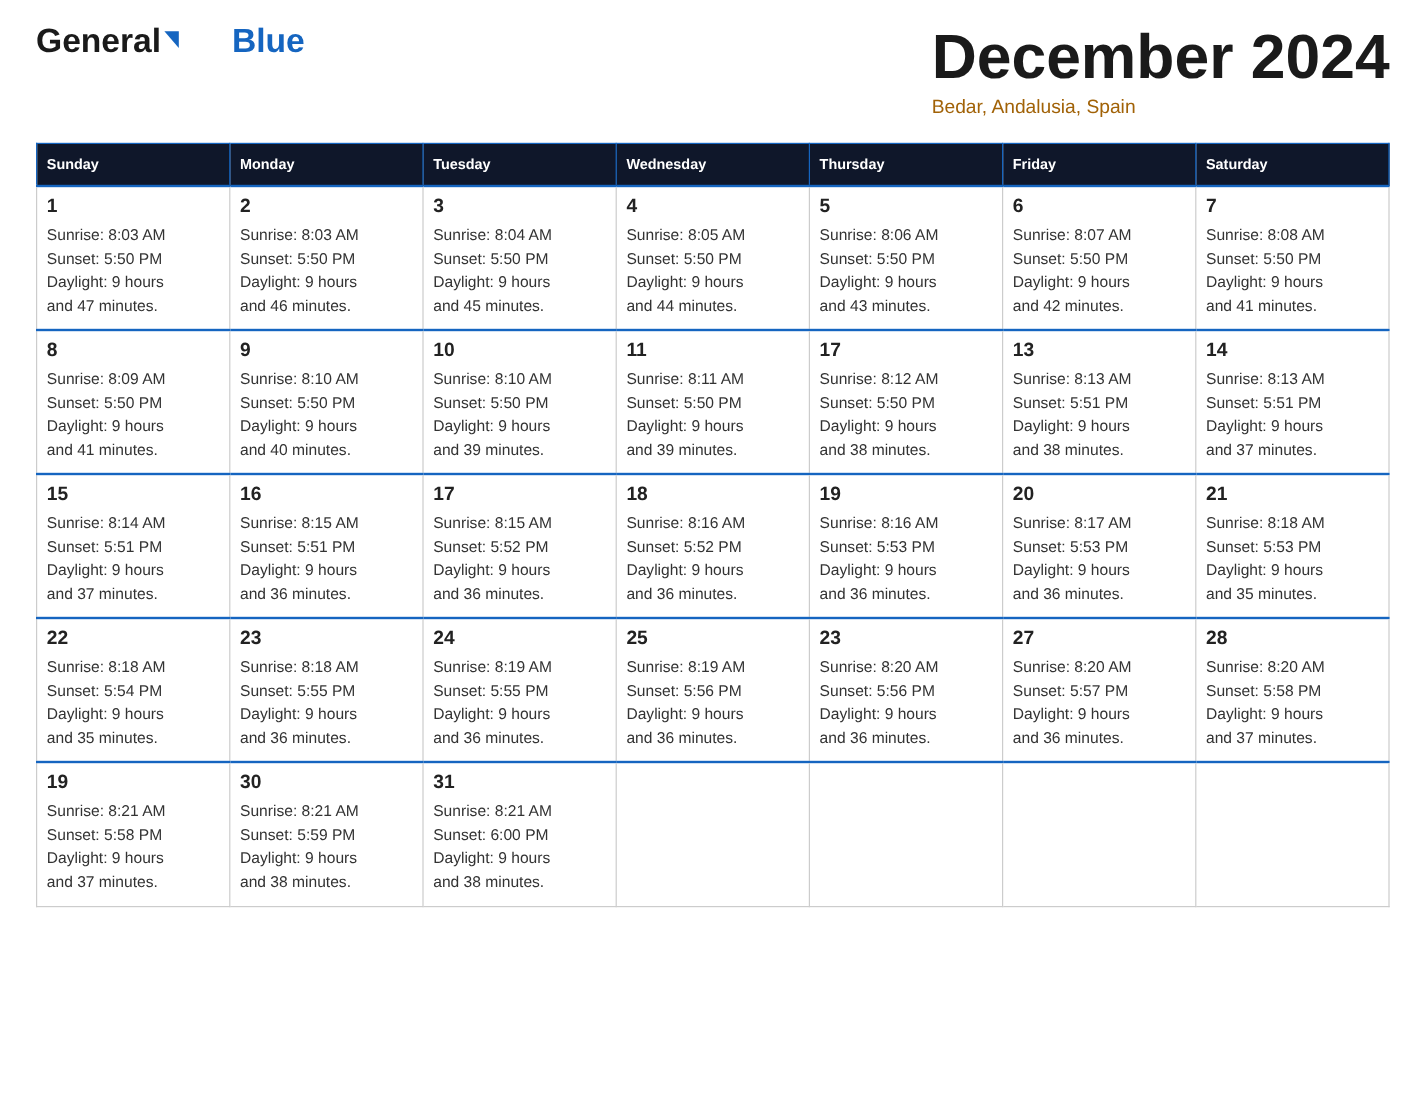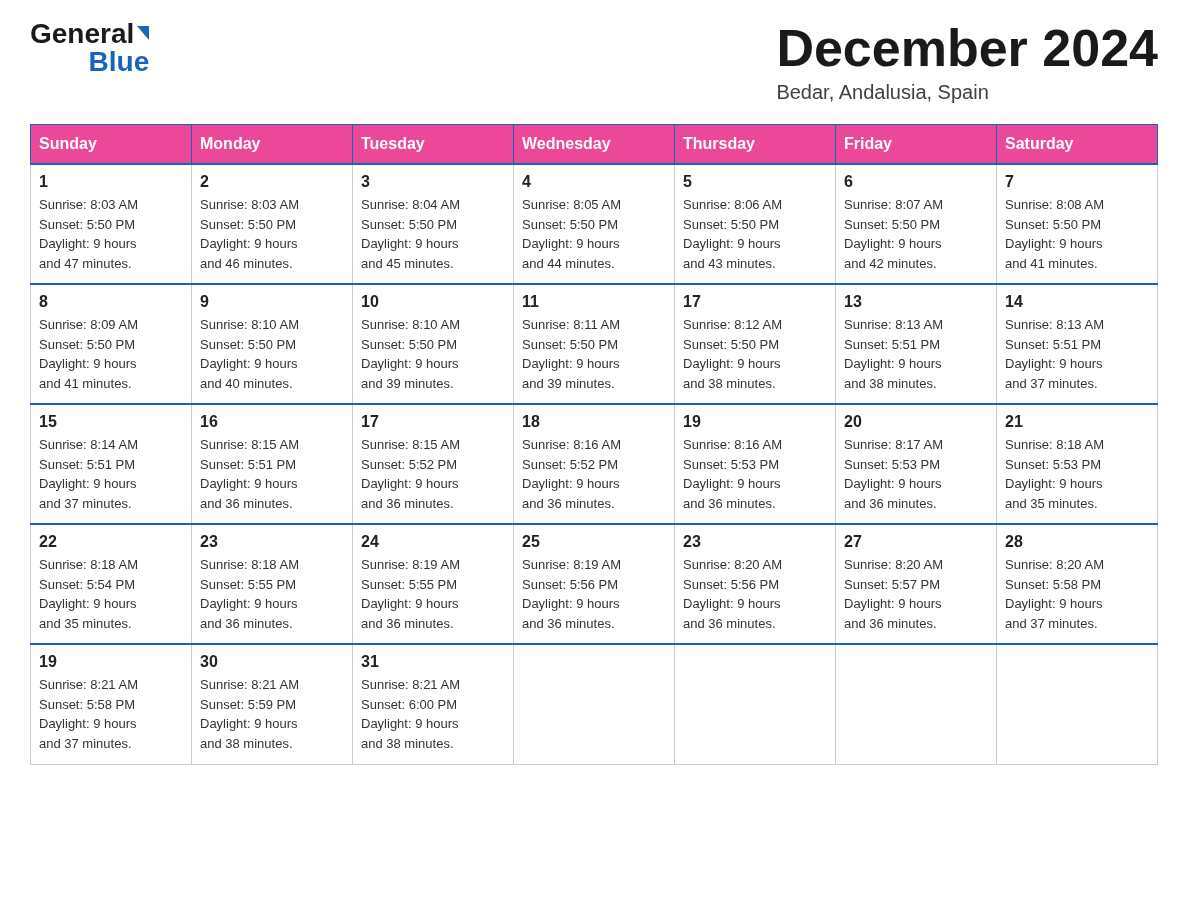--- a/index.html
+++ b/index.html
@@ -11,47 +11,47 @@
       padding: 20px 30px;
     }
     .header-area {
       display: flex;
       justify-content: space-between;
       align-items: flex-start;
       margin-bottom: 20px;
     }
     .logo {
       display: flex;
-      flex-direction: column;
+      flex-direction: row;
       align-items: flex-end;
     }
     .title-area {
       text-align: left;
     }
     .main-title {
       font-size: 52px;
       font-weight: bold;
       color: #1a1a1a;
       line-height: 1.1;
     }
     .subtitle {
-      font-size: 20px;
-      color: #404040;
+      font-size: 16px;
+      color: #a16207;
       margin-top: 4px;
     }
     table {
       width: 100%;
       border-collapse: collapse;
       table-layout: fixed;
     }
     thead tr th {
-      background-color: #ec4899;
+      background-color: #0f172a;
       color: #ffffff;
       padding: 10px 8px;
-      font-size: 16px;
+      font-size: 12px;
       font-weight: bold;
       text-align: left;
       border: 1px solid #1565c0;
     }
     tbody tr td {
       border: 1px solid #cccccc;
       border-top: 2px solid #1565c0;
       vertical-align: top;
       padding: 8px;
       font-size: 13px;

